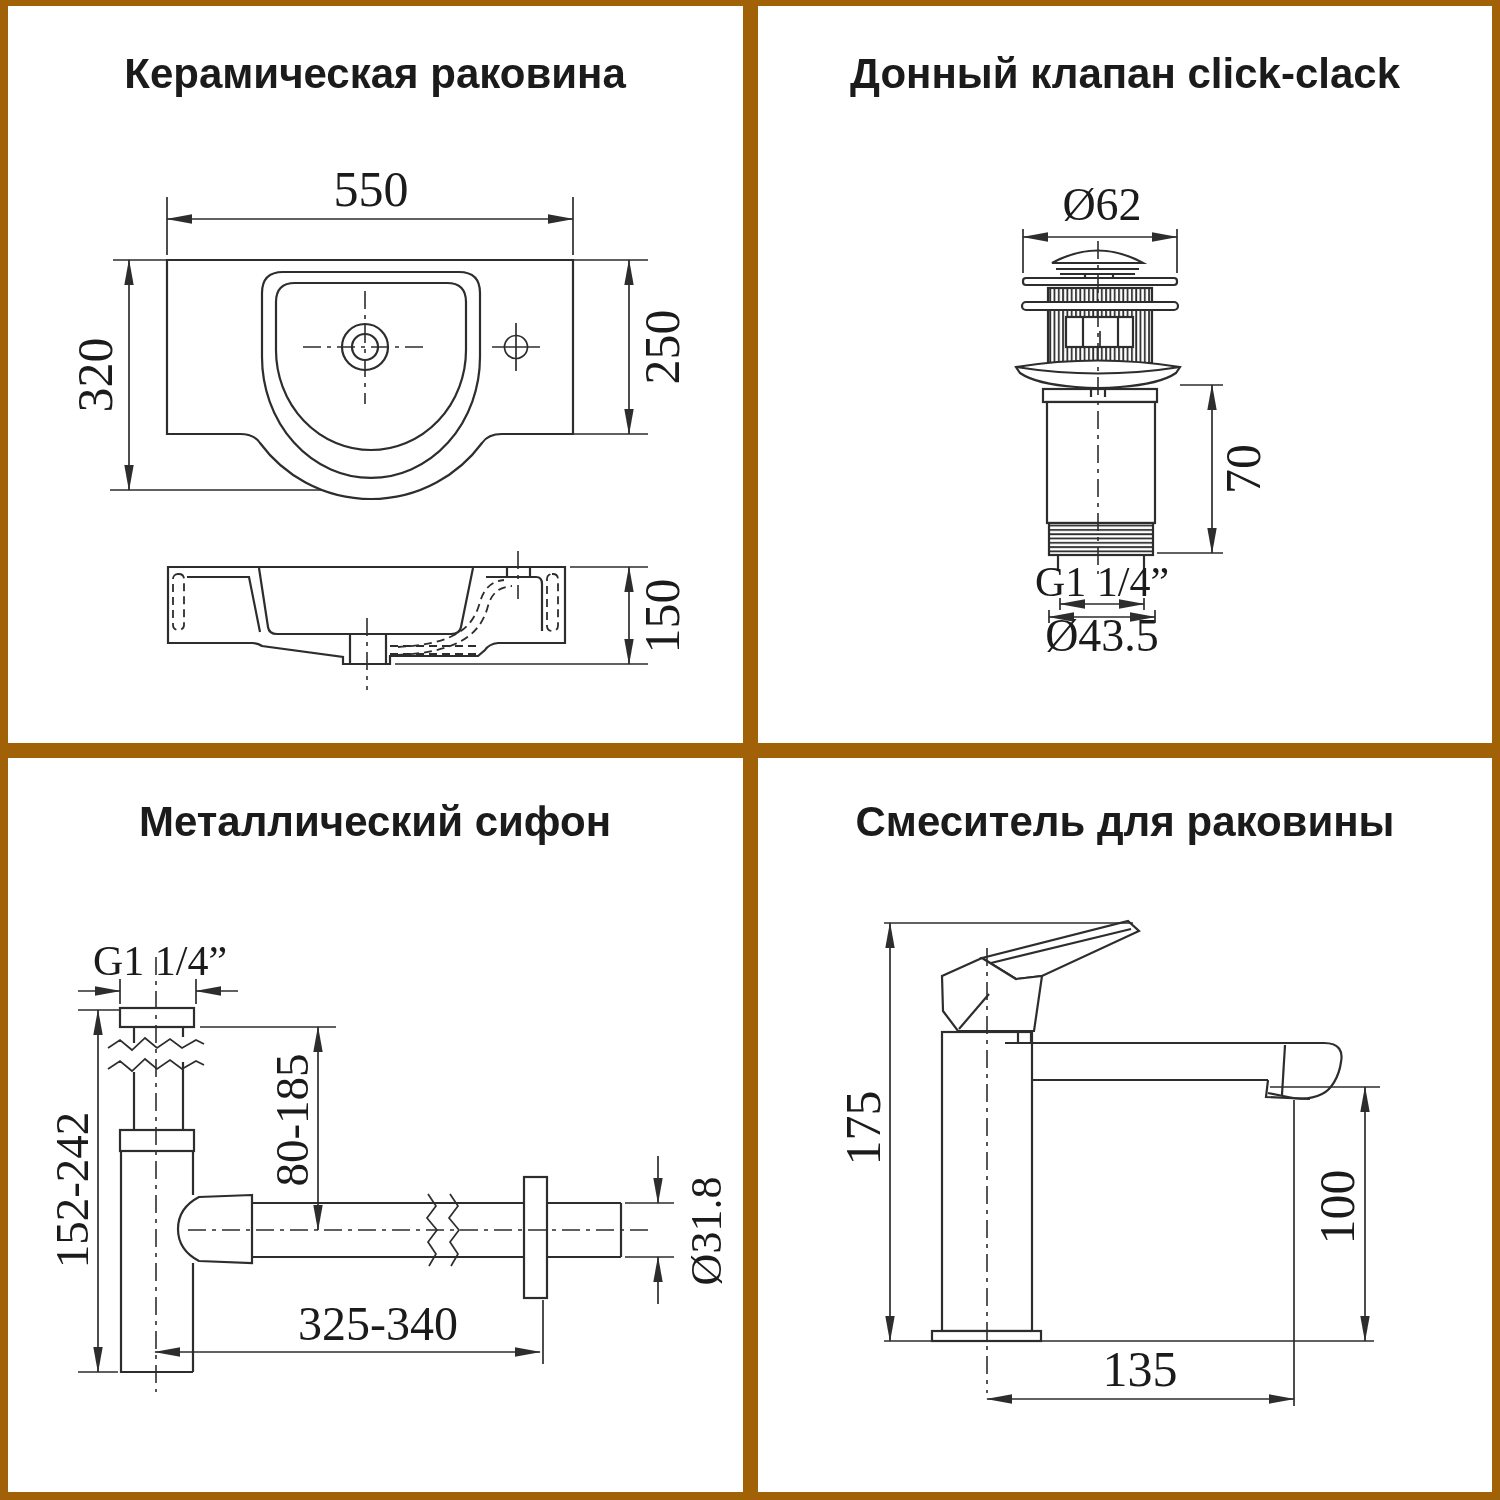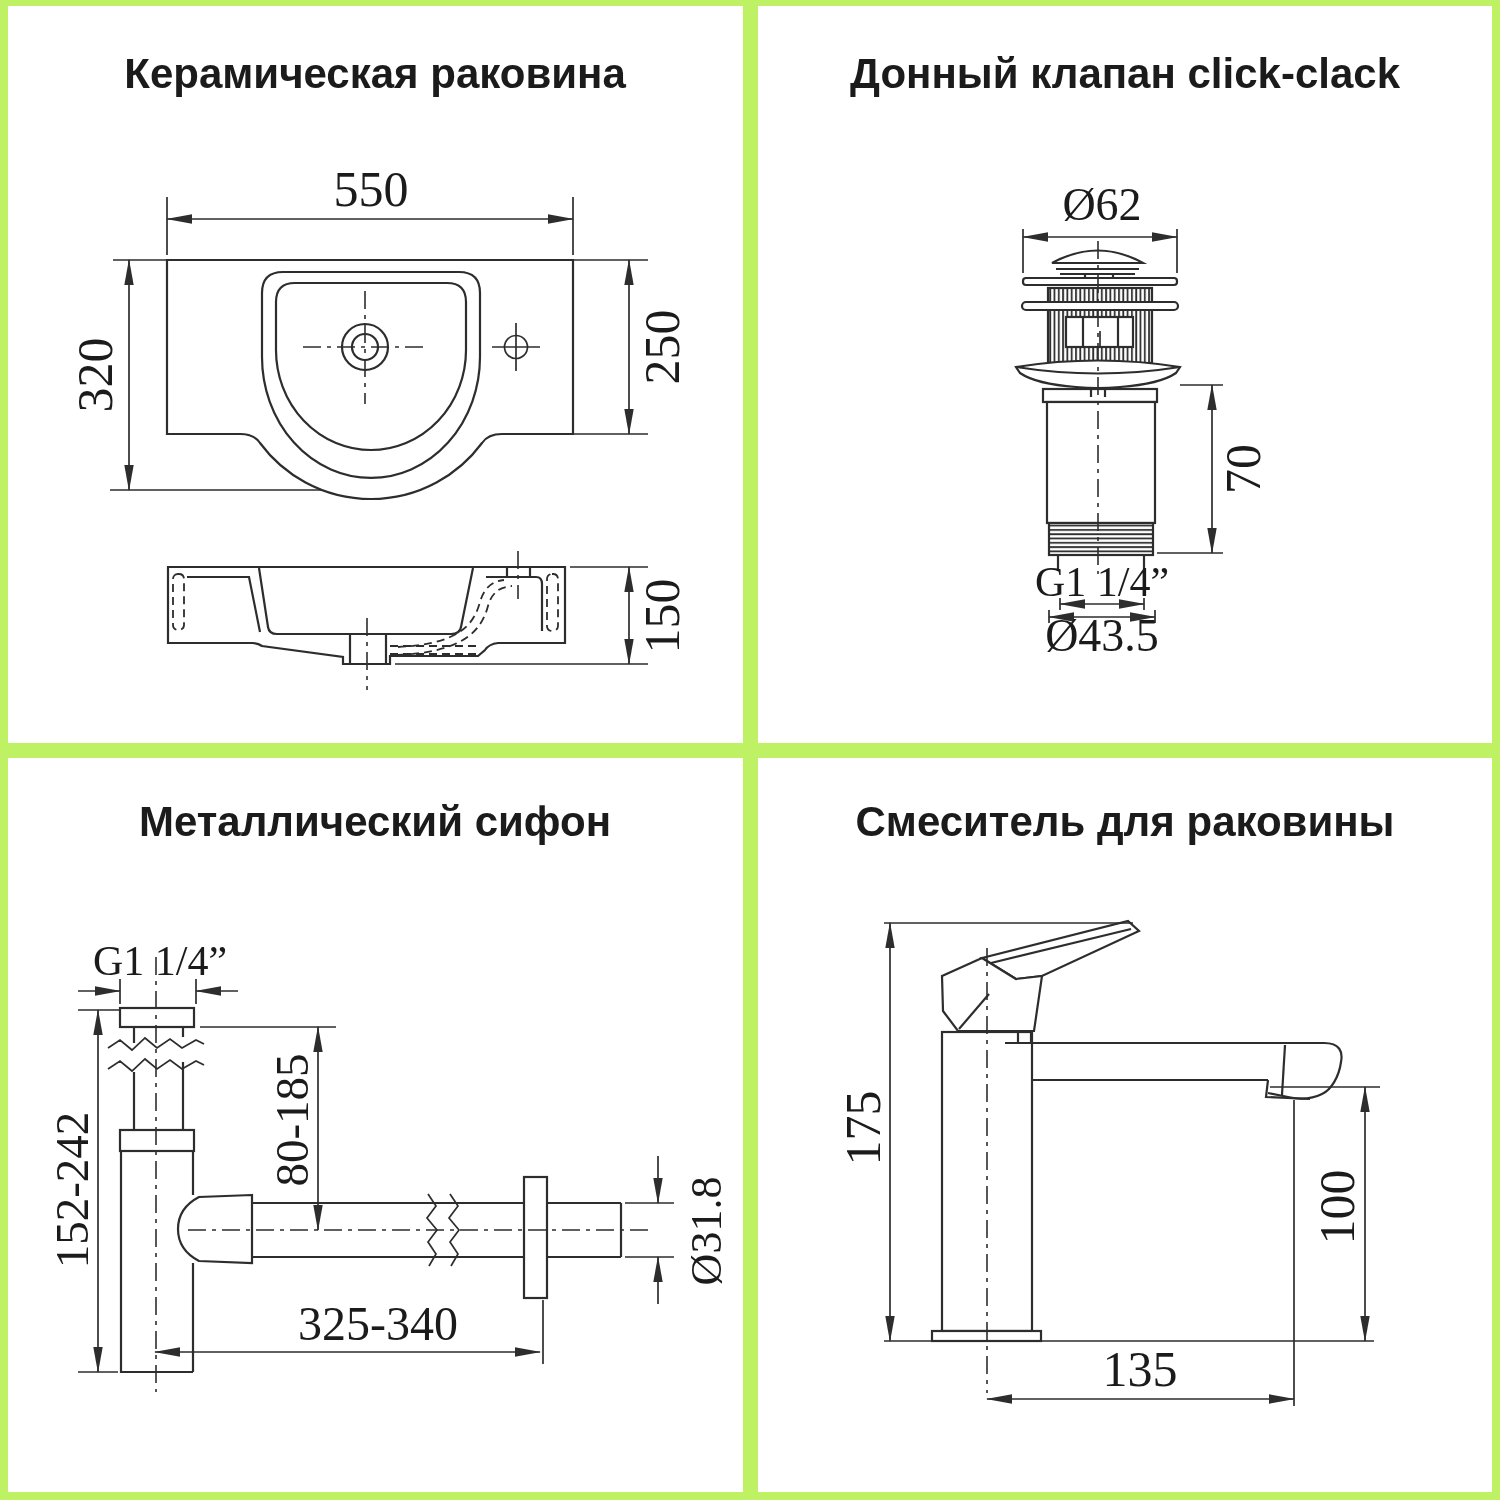--- a/index.html
+++ b/index.html
@@ -1,16 +1,16 @@
 <!DOCTYPE html>
 <html><head>
 <meta charset="utf-8">
 <style>
   html,body{margin:0;padding:0;background:#e9e9e9;}
-  .stage{position:relative;width:1500px;height:1500px;background:#bef264;overflow:hidden;
+  .stage{position:relative;width:1500px;height:1500px;background:#a16207;overflow:hidden;
          font-family:"Liberation Sans",sans-serif;}
   svg{position:absolute;left:0;top:0;}
   .panel-title{font-family:"Liberation Sans",sans-serif;font-weight:700;font-size:42px;fill:#1b1b1b;}
   .dim{font-family:"Liberation Serif",serif;fill:#1b1b1b;}
   .ln{stroke:#2d2d2d;stroke-width:2.2;fill:none;}
   .lnf{stroke:#2d2d2d;stroke-width:2.2;fill:#ffffff;}
   .thin{stroke:#2d2d2d;stroke-width:1.7;fill:none;}
   .cl{stroke:#2d2d2d;stroke-width:1.6;fill:none;stroke-dasharray:18 6 4 6;}
   .hid{stroke:#2d2d2d;stroke-width:1.8;fill:none;stroke-dasharray:8 5;}
 </style>

